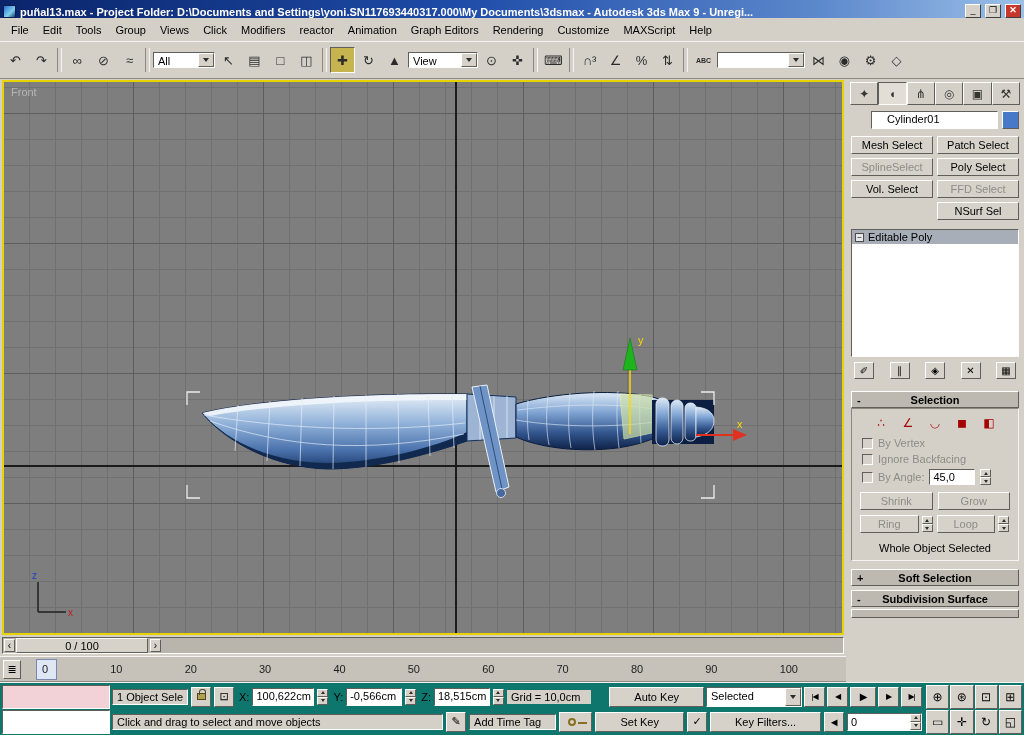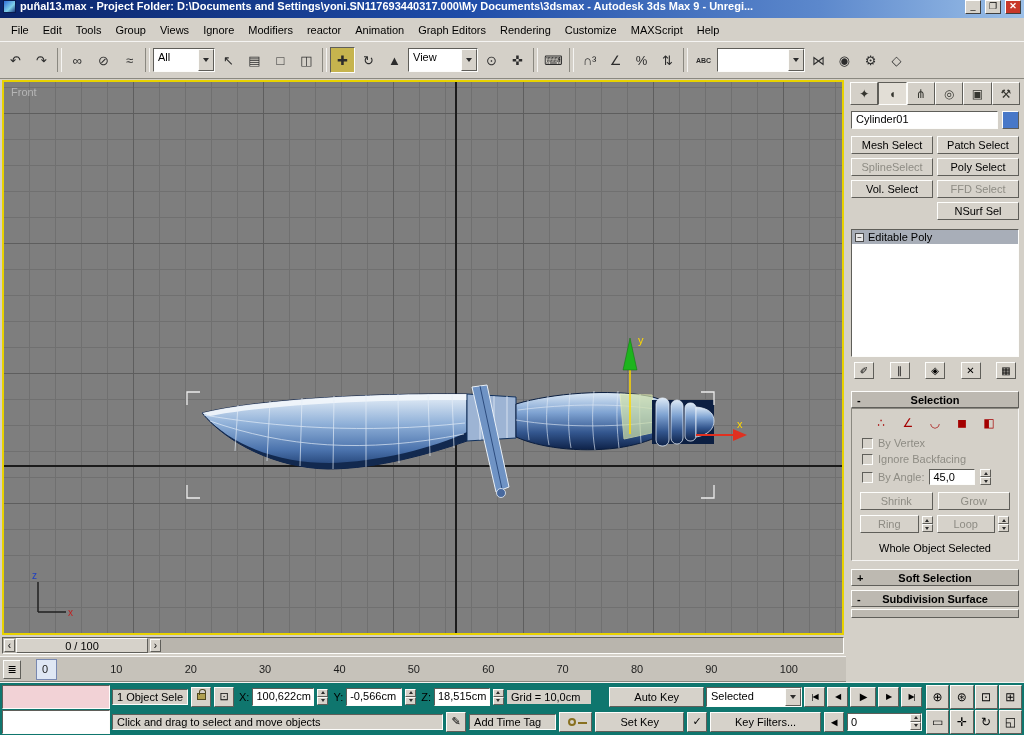--- a/index.html
+++ b/index.html
@@ -7,42 +7,42 @@
   body { font-family:"Liberation Sans", sans-serif; font-size:11px; background:#d4d0c8; color:#000; position:relative; user-select:none; }
   .o { border:1px solid; border-color:#fdfdfb #5f5e59 #5f5e59 #fdfdfb; }
   .i { border:1px solid; border-color:#5f5e59 #fdfdfb #fdfdfb #5f5e59; }
   .wi { background:#fff; border:1px solid; border-color:#5f5e59 #fdfdfb #fdfdfb #5f5e59; }
   .btn { background:#d6d2ca; display:flex; align-items:center; justify-content:center; cursor:default; }
   .disabled { color:#8e8c84; }
 
   
   .titlebar { position:absolute; left:0; top:0; width:1024px; height:18px;
     background:linear-gradient(90deg,#0a246a 0%,#1e4ca8 45%,#5c88cc 80%,#9cc0e8 100%);
-    display:flex; align-items:flex-start; gap:4px; padding:0 3px; color:#fff; }
+    display:flex; align-items:flex-end; gap:4px; padding:0 3px; color:#fff; }
   .app-icon { width:13px; height:13px; background:linear-gradient(135deg,#2e6cd8,#7fd0e8 60%,#1a3a80); border:1px solid #0a1c50; flex:none; }
   .titlebar .title { font-weight:bold; white-space:nowrap; overflow:hidden; flex:1; font-size:11px; }
   .tb-btn { width:16px; height:14px; background:#d6d2ca; border:1px solid; border-color:#fff #404040 #404040 #fff;
     font-size:9px; line-height:11px; text-align:center; color:#000; flex:none; }
   .tb-btn.close { background:#c8382a; color:#fff; font-weight:bold; }
 
   
   .menubar { position:absolute; left:0; top:18px; width:1024px; height:23px; background:#d4d0c8;
     display:flex; align-items:center; padding-left:4px; }
   .menu-item { padding:3px 7px; white-space:nowrap;text-align:center; }
 
   
   .toolbar { position:absolute; left:0; top:41px; width:1024px; height:38px; background:#d4d0c8;
     border-top:1px solid #f5f4f2; border-bottom:1px solid #8a8880;
     display:flex; align-items:center; padding:0 3px; gap:1px; }
   .tool { width:25px; height:26px; display:flex; align-items:center; justify-content:center;
     font-size:13px; color:#2c2c2c; background:#d4d0c8; flex:none; }
   .tool.small-txt { font-size:7px; font-weight:bold; }
   .tool.active { background:#c6b44e; border:1px solid; border-color:#5f5e59 #fdfdfb #fdfdfb #5f5e59; }
   .tsep { width:5px; height:24px; flex:none; border-left:1px solid #8a8880; border-right:1px solid #f5f4f2; margin:0 2px; }
-  .combo { display:flex; align-items:stretch; height:24px; background:#fff;
+  .combo { display:flex; align-items:stretch; height:16px; background:#fff;
     border:1px solid; border-color:#5f5e59 #fdfdfb #fdfdfb #5f5e59; flex:none; }
   .combo .combo-val { flex:1; padding:2px 4px; white-space:nowrap; overflow:hidden; background:#fff; }
   .combo .combo-btn { width:16px; background:#d6d2ca; border:1px solid; border-color:#fdfdfb #5f5e59 #5f5e59 #fdfdfb;
     display:flex; align-items:center; justify-content:center; }
   .tri-down { width:0; height:0; border-left:3px solid transparent; border-right:3px solid transparent; border-top:4px solid #2c2c2c; }
   .tri-up { width:0; height:0; border-left:3px solid transparent; border-right:3px solid transparent; border-bottom:4px solid #2c2c2c; }
 
   
   .viewport { position:absolute; left:2px; top:80px; width:842px; height:555px; border:2px solid #e8d200; background:#7e7e7e; }
   .vp-grid { position:absolute; inset:0;
@@ -57,21 +57,21 @@
   .vp-label { position:absolute; left:7px; top:4px; color:#b6b6b6; font-size:11px; }
   .vp-svg { position:absolute; inset:0; width:100%; height:100%; }
 
   
   .cmdpanel { position:absolute; left:846px; top:79px; width:178px; height:603px; background:#d4d0c8; padding:3px 4px; }
   .cp-tabs { display:flex; height:23px; margin-bottom:6px; }
   .cp-tab { flex:1; display:flex; align-items:center; justify-content:center; font-size:12px; color:#35352f;
     background:#d4d0c8; border:1px solid; border-color:#fdfdfb #5f5e59 #5f5e59 #fdfdfb; }
   .cp-tab.active { background:#e2ded6; border-color:#5f5e59 #fdfdfb #fdfdfb #5f5e59; }
   .cp-name-row { display:flex; gap:4px; height:18px; margin:3px 1px 7px 1px; }
-  .cp-name { flex:1; padding:1px 4px; }
+  .cp-name { flex:1; padding:1px 15px;margin-left:20px; }
   .cp-swatch { width:17px; background:#4878c8; border:1px solid; border-color:#fdfdfb #5f5e59 #5f5e59 #fdfdfb; }
   .cp-combo { margin:0 1px 8px 1px; }
   .sel-grid { display:grid; grid-template-columns:1fr 1fr; gap:4px; margin:0 1px 9px 1px; }
   .cp-btn { height:18px; font-size:11px; }
   .stackbox { height:128px; margin:0 1px 3px 1px; overflow:hidden; font-size:11px; position:relative; }
   .stack-root { display:flex; align-items:center; gap:4px; background:#a8aeb8; padding:1px 3px; }
   .stack-toggle { width:9px; height:9px; border:1px solid #4a4a4a; background:#e8e8e8; font-size:8px; line-height:7px; text-align:center; }
   .stack-kids { position:relative; padding-left:21px; }
   .stack-kids::before { content:""; position:absolute; left:9px; top:0; bottom:34px; border-left:1px dotted #7a7a7a; }
   .stack-kid { position:relative; padding:1px 2px; }
@@ -144,21 +144,21 @@
   <div class="tb-btn">❐</div>
   <div class="tb-btn close">✕</div>
 </div>
 
 <div class="menubar">
   <span class="menu-item">File</span>
   <span class="menu-item">Edit</span>
   <span class="menu-item">Tools</span>
   <span class="menu-item">Group</span>
   <span class="menu-item">Views</span>
-  <span class="menu-item">Ignore</span>
+  <span class="menu-item">Click</span>
   <span class="menu-item">Modifiers</span>
   <span class="menu-item">reactor</span>
   <span class="menu-item">Animation</span>
   <span class="menu-item">Graph Editors</span>
   <span class="menu-item">Rendering</span>
   <span class="menu-item">Customize</span>
   <span class="menu-item">MAXScript</span>
   <span class="menu-item">Help</span>
 </div>
 

